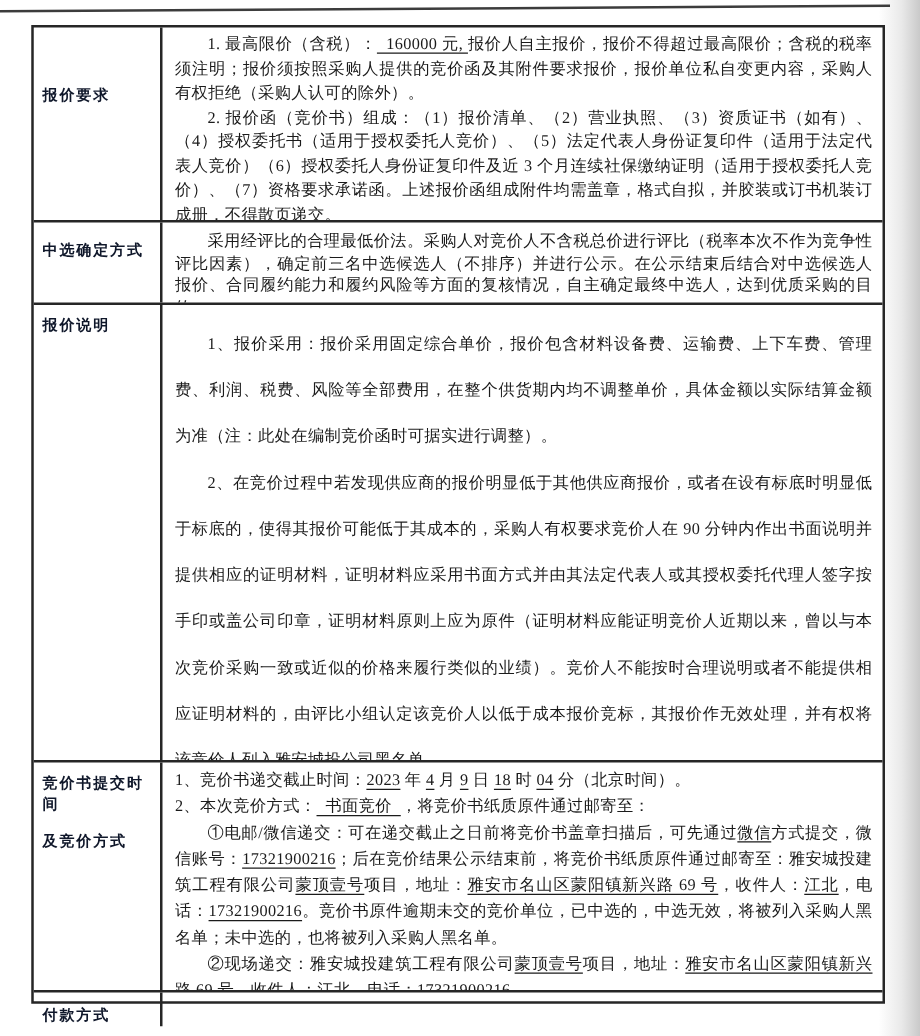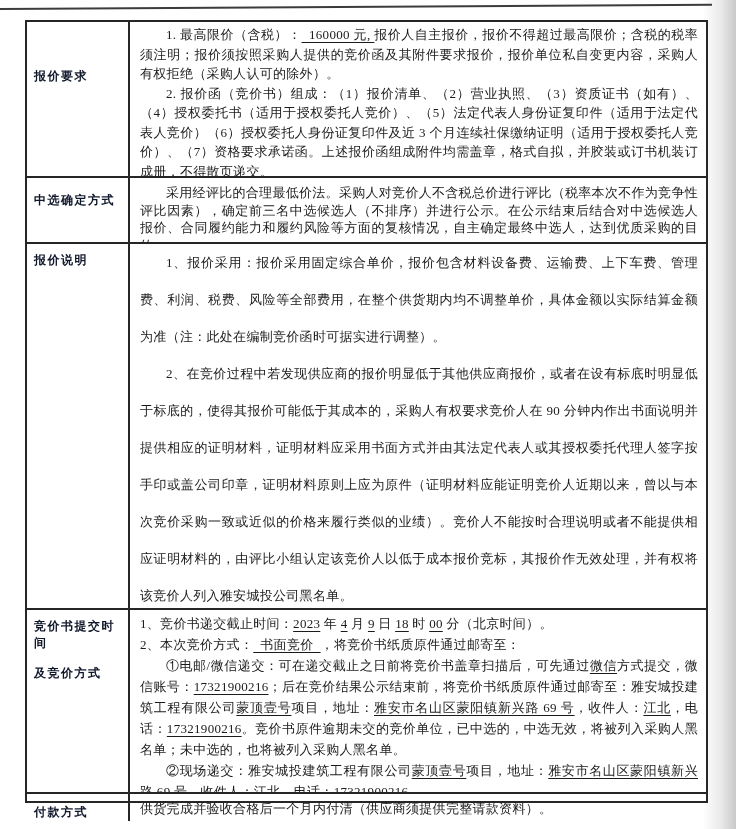--- a/index.html
+++ b/index.html
@@ -46,21 +46,21 @@
   }
   
   .r1 { height:156px; }
   .r1 .label-cell { padding-top:46px; }
   .r1 .content-cell { line-height:19.5px; padding-top:3px; }
   .r2 { height:66px; }
   .r2 .label-cell { padding-top:14px; }
   .r2 .content-cell { line-height:17.5px; padding-top:6px; }
   .r3 { height:366px; }
   .r3 .label-cell { padding-top:8px; }
-  .r3 .content-cell { line-height:37px; padding-top:0; }
+  .r3 .content-cell { line-height:37px; padding-top:0;margin-top:12px; }
   .r4 { height:184px; }
   .r4 .label-cell { padding-top:8px; }
   .r4 .label-line2 { margin-top:13px; }
   .r4 .content-cell { line-height:21px; padding-top:3px; }
   .r5 .label-cell { padding-top:10px; }
   .r5 .content-cell { line-height:19px; padding-top:5px; }
 </style>
 </head>
 <body>
 
@@ -91,28 +91,25 @@
         <p class="indent"><span>2、在竞价过程中若发现供应商的报价明显低于其他供应商报价，或者在设有标底时明显低于标底的，使得其报价可能低于其成本的，采购人有权要求竞价人在 90 分钟内作出书面说明并提供相应的证明材料，证明材料应采用书面方式并由其法定代表人或其授权委托代理人签字按手印或盖公司印章，证明材料原则上应为原件（证明材料应能证明竞价人近期以来，曾以与本次竞价采购一致或近似的价格来履行类似的业绩）。竞价人不能按时合理说明或者不能提供相应证明材料的，由评比小组认定该竞价人以低于成本报价竞标，其报价作无效处理，并有权将该竞价人列入雅安城投公司黑名单。</span></p>
       </div>
     </div>
 
     <div class="row r4">
       <div class="label-cell">
         <div>竞价书提交时间</div>
         <div class="label-line2">及竞价方式</div>
       </div>
       <div class="content-cell">
-        <p><span>1、竞价书递交截止时间：</span><span class="u">2023</span><span> 年 </span><span class="u">4</span><span> 月 </span><span class="u">9</span><span> 日 </span><span class="u">18</span><span> 时 </span><span class="u">00</span><span> 分（北京时间）。</span></p>
+        <p><span>1、竞价书递交截止时间：</span><span class="u">2023</span><span> 年 </span><span class="u">4</span><span> 月 </span><span class="u">9</span><span> 日 </span><span class="u">18</span><span> 时 </span><span class="u">04</span><span> 分（北京时间）。</span></p>
         <p><span>2、本次竞价方式：</span><span class="u">&nbsp;&nbsp;书面竞价&nbsp;&nbsp;</span><span>，将竞价书纸质原件通过邮寄至：</span></p>
         <p class="indent"><span>①电邮/微信递交：可在递交截止之日前将竞价书盖章扫描后，可先通过</span><span class="u">微信</span><span>方式提交，微信账号：</span><span class="u">17321900216</span><span>；后在竞价结果公示结束前，将竞价书纸质原件通过邮寄至：雅安城投建筑工程有限公司</span><span class="u">蒙顶壹号</span><span>项目，地址：</span><span class="u">雅安市名山区蒙阳镇新兴路 69 号</span><span>，收件人：</span><span class="u">江北</span><span>，电话：</span><span class="u">17321900216</span><span>。竞价书原件逾期未交的竞价单位，已中选的，中选无效，将被列入采购人黑名单；未中选的，也将被列入采购人黑名单。</span></p>
         <p class="indent"><span>②现场递交：雅安城投建筑工程有限公司</span><span class="u">蒙顶壹号</span><span>项目，地址：</span><span class="u">雅安市名山区蒙阳镇新兴路 69 号</span><span>，收件人：</span><span class="u">江北</span><span>，电话：</span><span class="u">17321900216</span><span>。</span></p>
       </div>
     </div>
 
     <div class="row r5">
       <div class="label-cell">付款方式</div>
-      <div class="content-cell">
-        <p><span>供货完成并验收合格后一个月内付清（供应商须提供完整请款资料）。</span></p>
-      </div>
     </div>
 
   </div>
 </div>
 
 </body></html>

